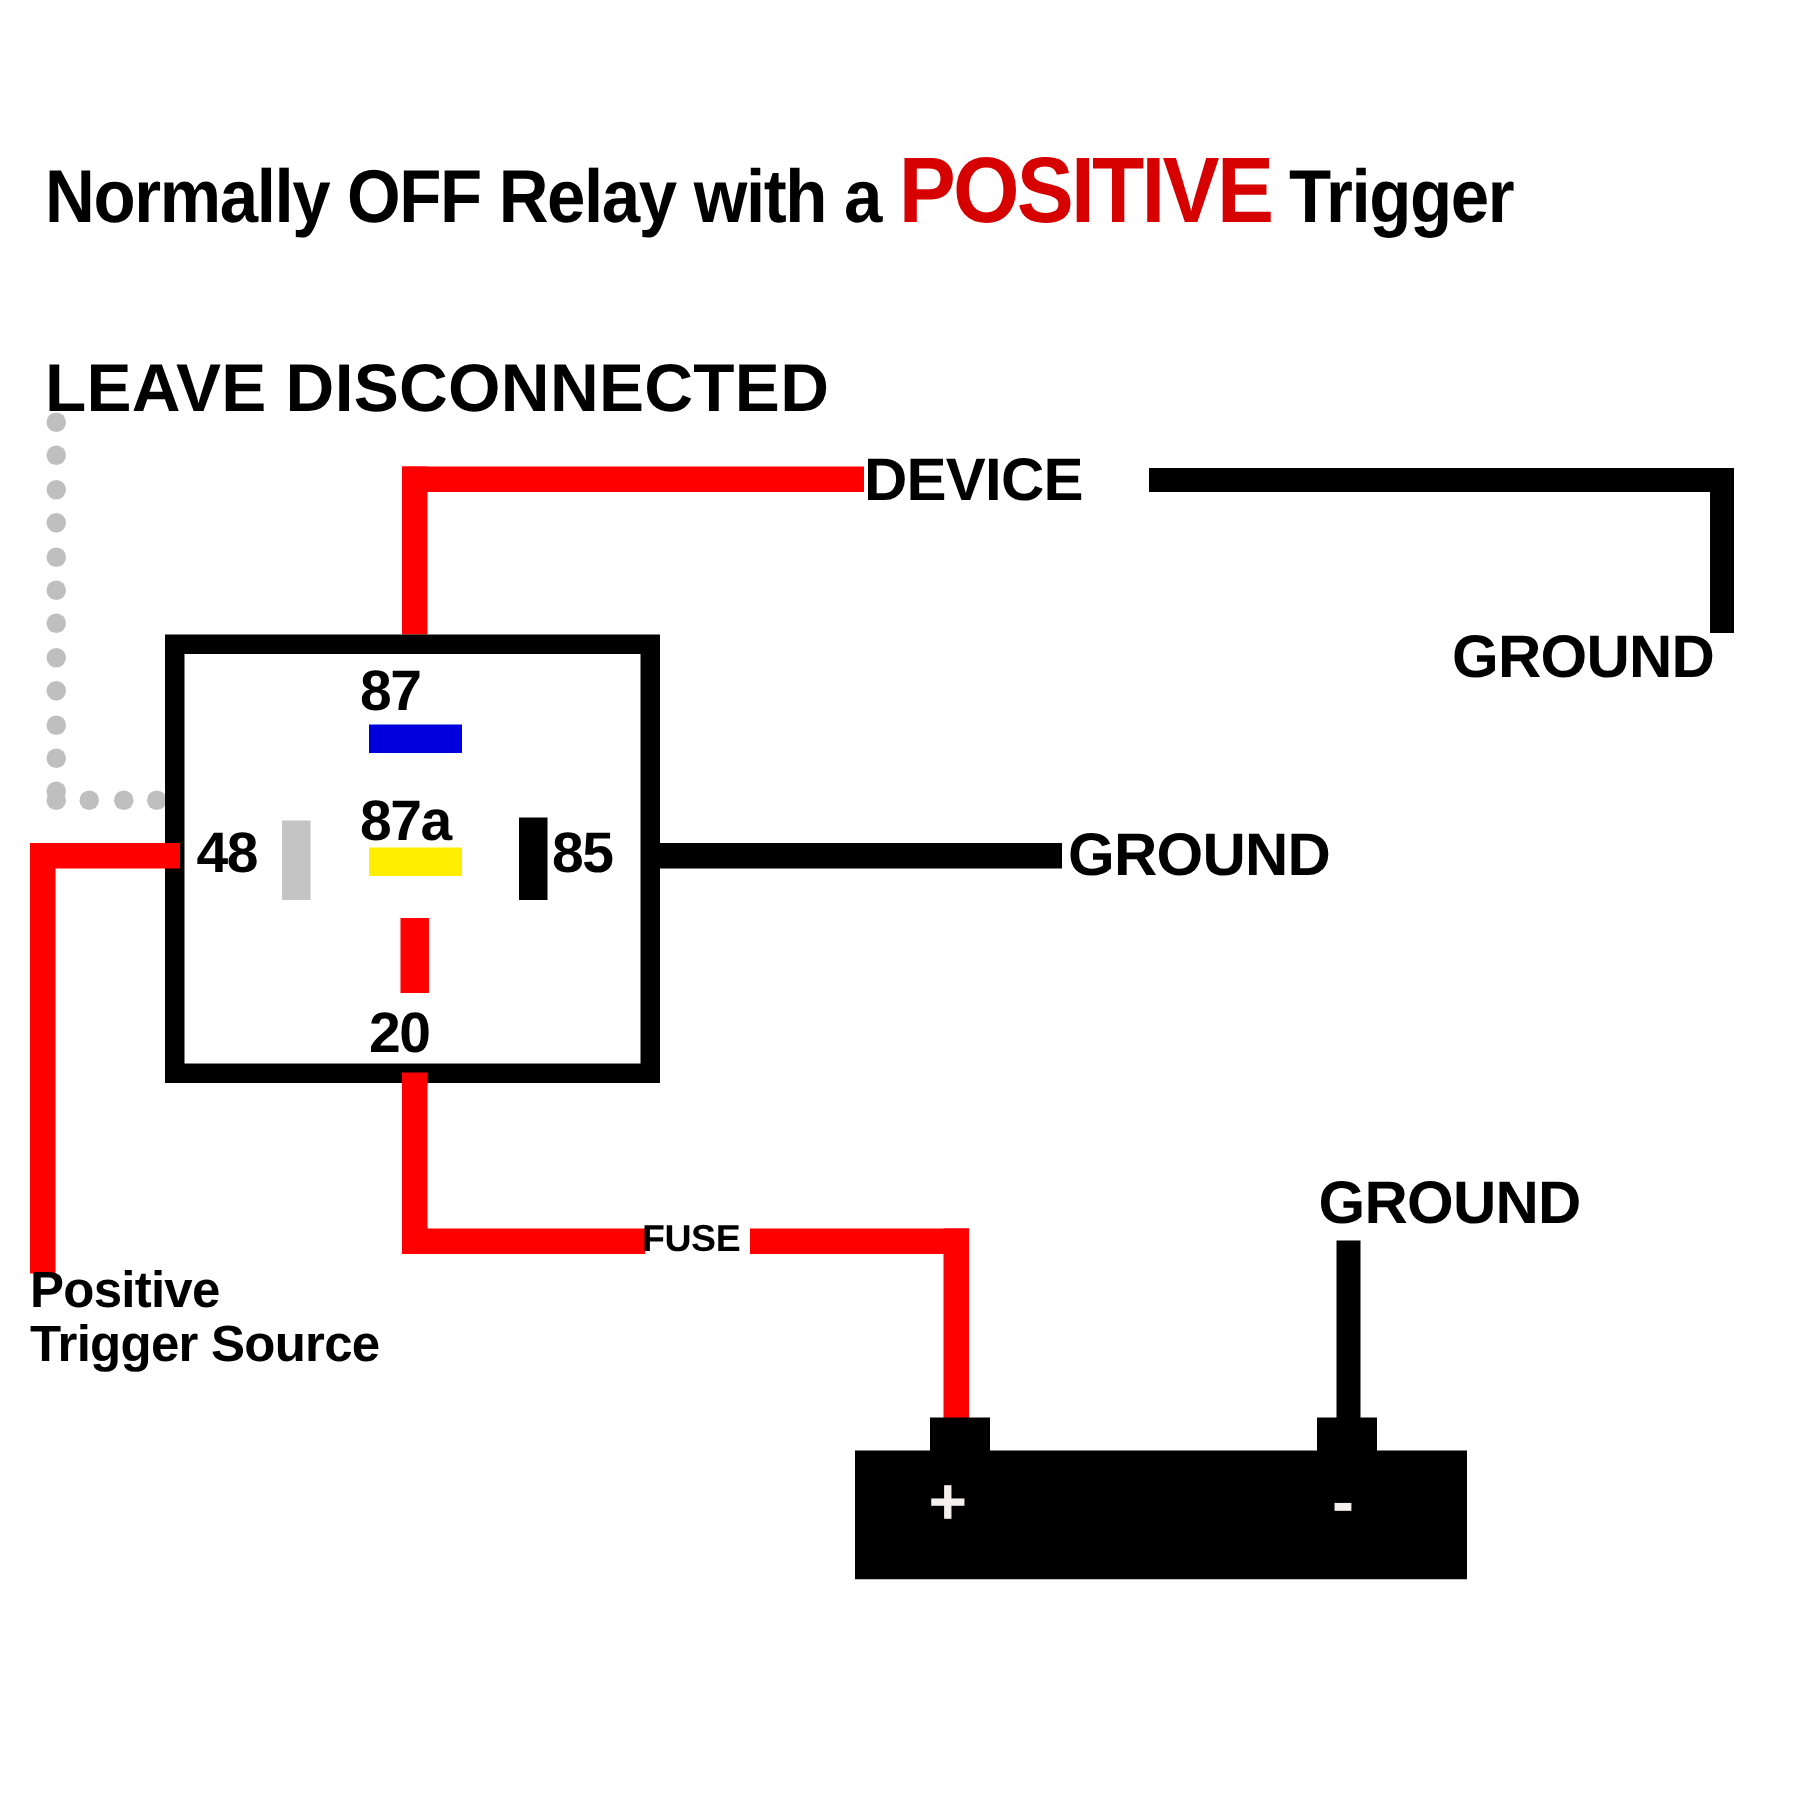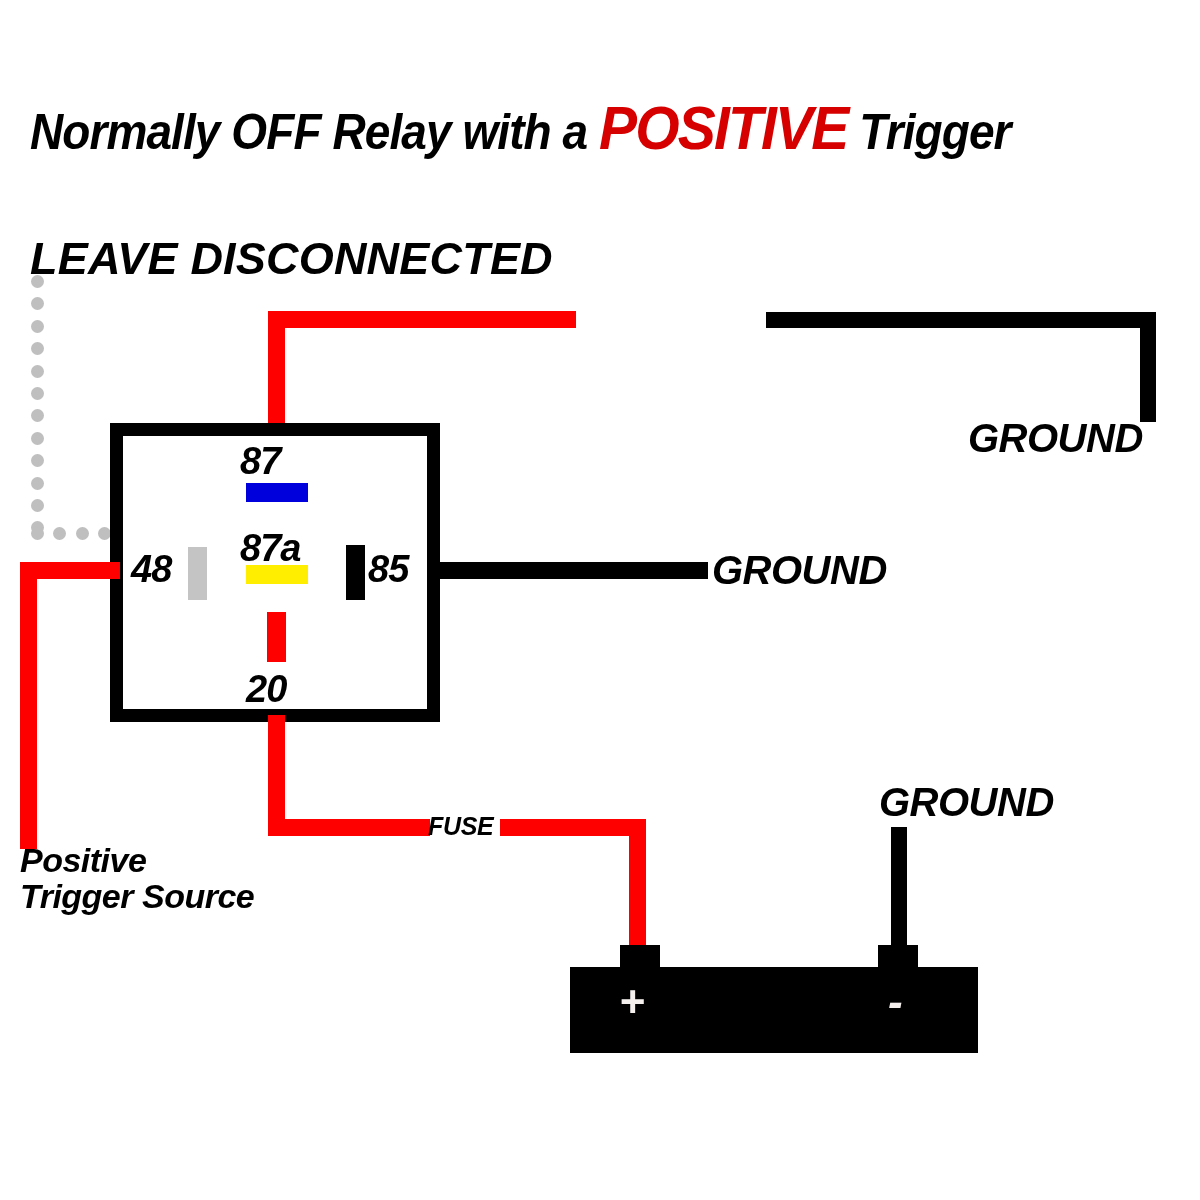--- a/index.html
+++ b/index.html
@@ -10,21 +10,20 @@
   }
   body {
     font-family: "Liberation Sans", sans-serif;
   }
   #canvas {
     position: relative;
     width: 1200px;
     height: 1053px;
     background: #ffffff;
     overflow: hidden;
-    font-style: italic;
   }
   .abs { position: absolute; }
 
   
   #title {
     left: 30px;
     top: 92px;
     width: 1165px;
     font-size: 50px;
     font-weight: 700;
@@ -133,20 +132,21 @@
       <div class="abs dot" style="left: 165px; top: 527px; background: rgb(191, 191, 191);"></div>
       <div class="abs dot" style="left: 188px; top: 527px; background: rgb(191, 191, 191);"></div>
       <div class="abs dot" style="left: 210px; top: 527px; background: rgb(191, 191, 191);"></div>
       <div class="abs dot" style="left: 233px; top: 527px; background: rgb(191, 191, 191);"></div>
     </div>
 
   <div class="abs wire-v red" style="left:268px; top:311px; width:17px; height:120px;"></div>
 
   <div class="abs wire-h red" style="left:268px; top:311px; width:308px; height:17px;"></div>
 
+  <div class="abs lbl lbl-big" style="left:576px; top:300px;">DEVICE</div>
 
   <div class="abs wire-h" style="left:766px; top:312px; width:390px; height:16px;"></div>
   <div class="abs wire-v" style="left:1140px; top:312px; width:16px; height:110px;"></div>
   <div class="abs lbl lbl-big" style="left:968px; top:418px;">GROUND</div>
 
   <div class="abs" id="relay-box"></div>
 
   <div class="abs term-num" style="left:240px; top:440px;">87</div>
   <div class="abs term-bar" style="left:246px; top:483px; width:62px; height:19px; background:#0000DD;"></div>
 

